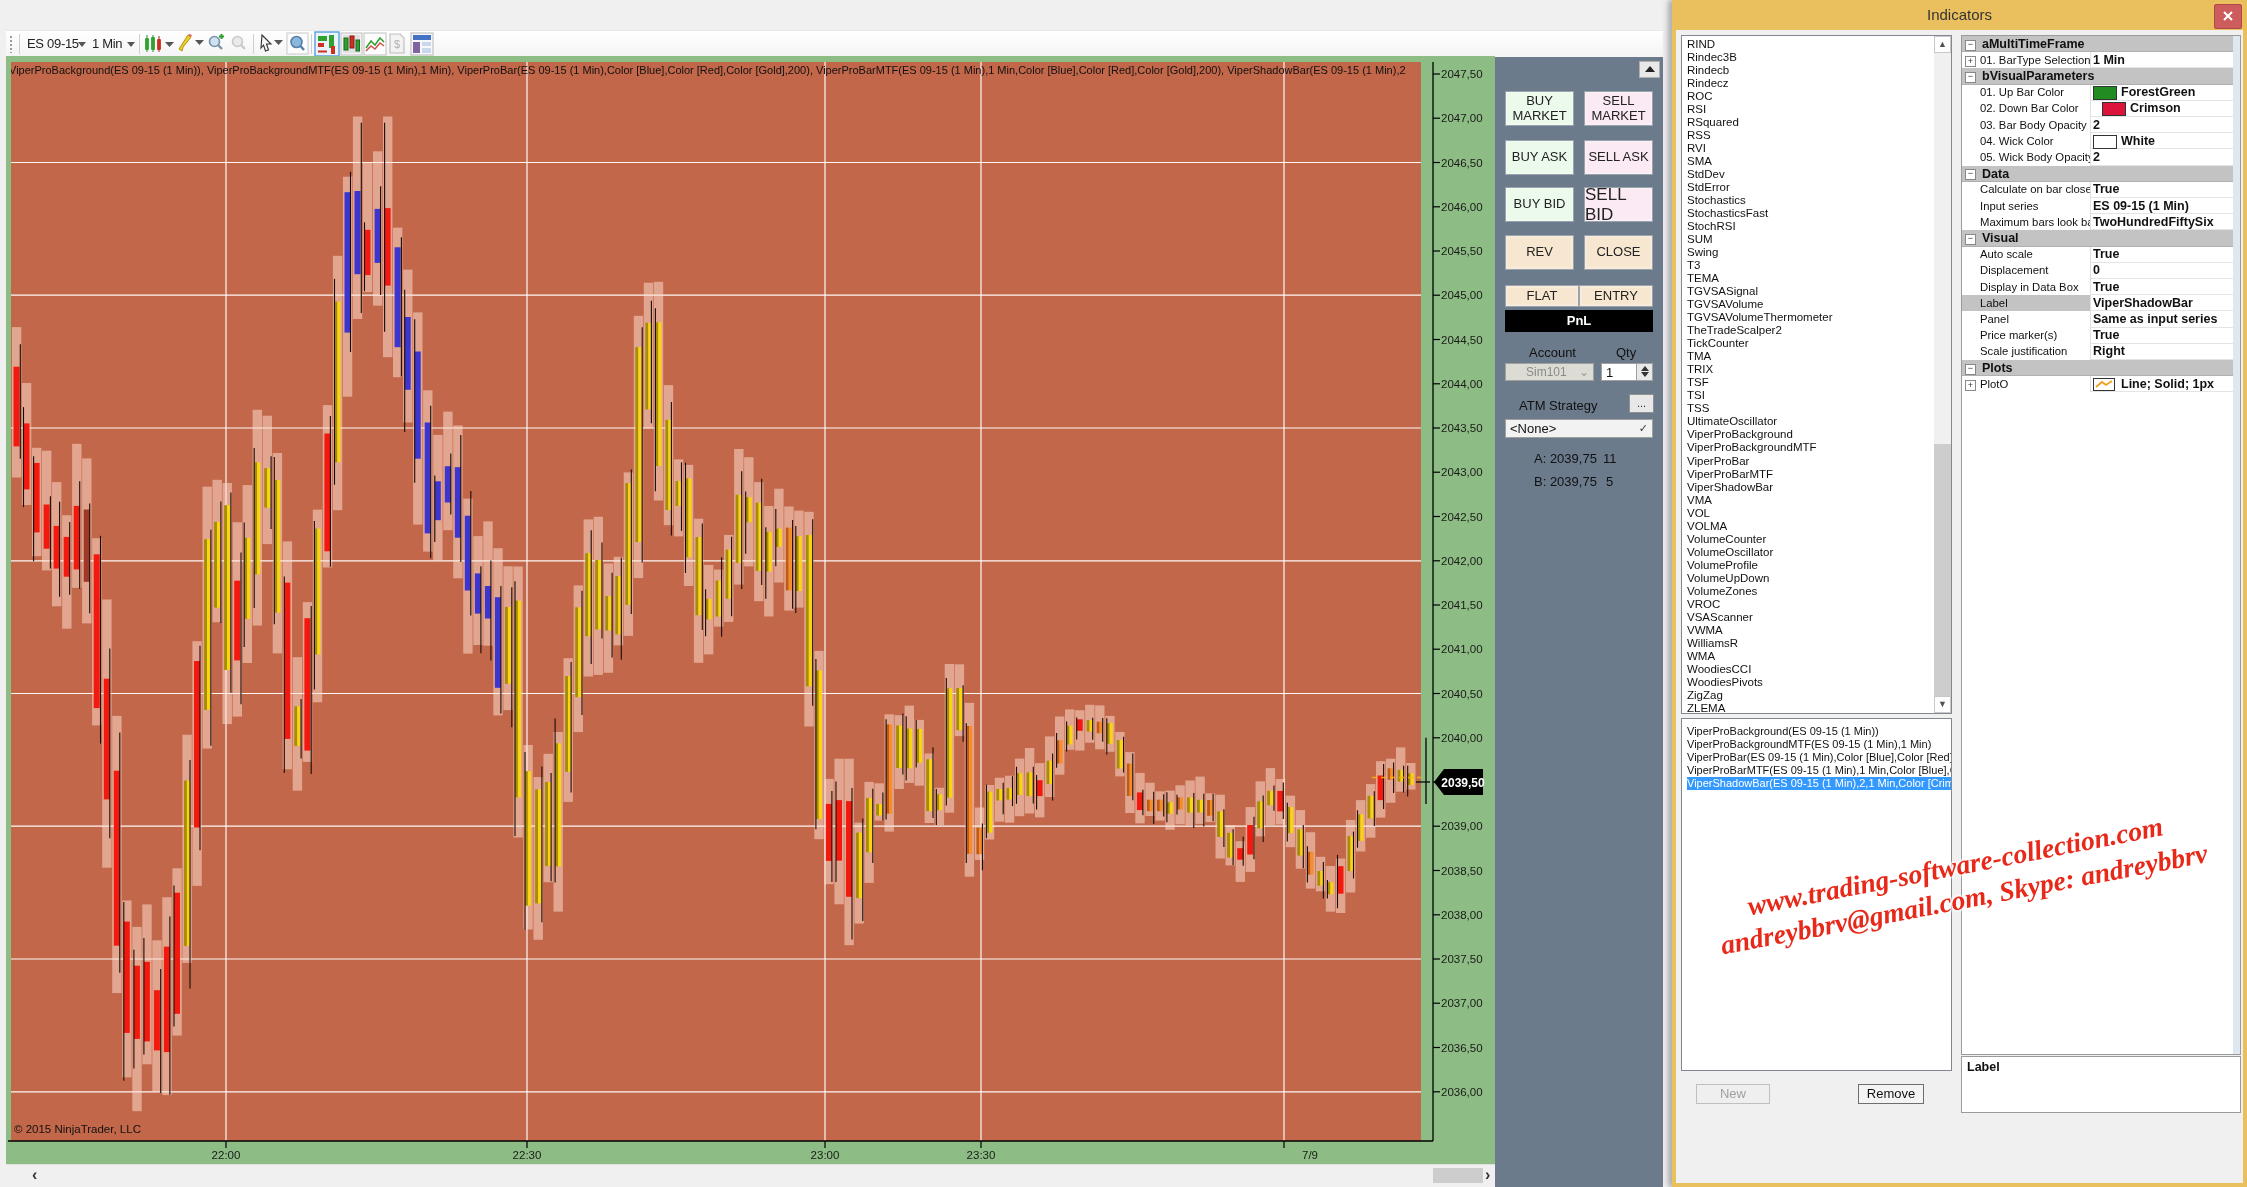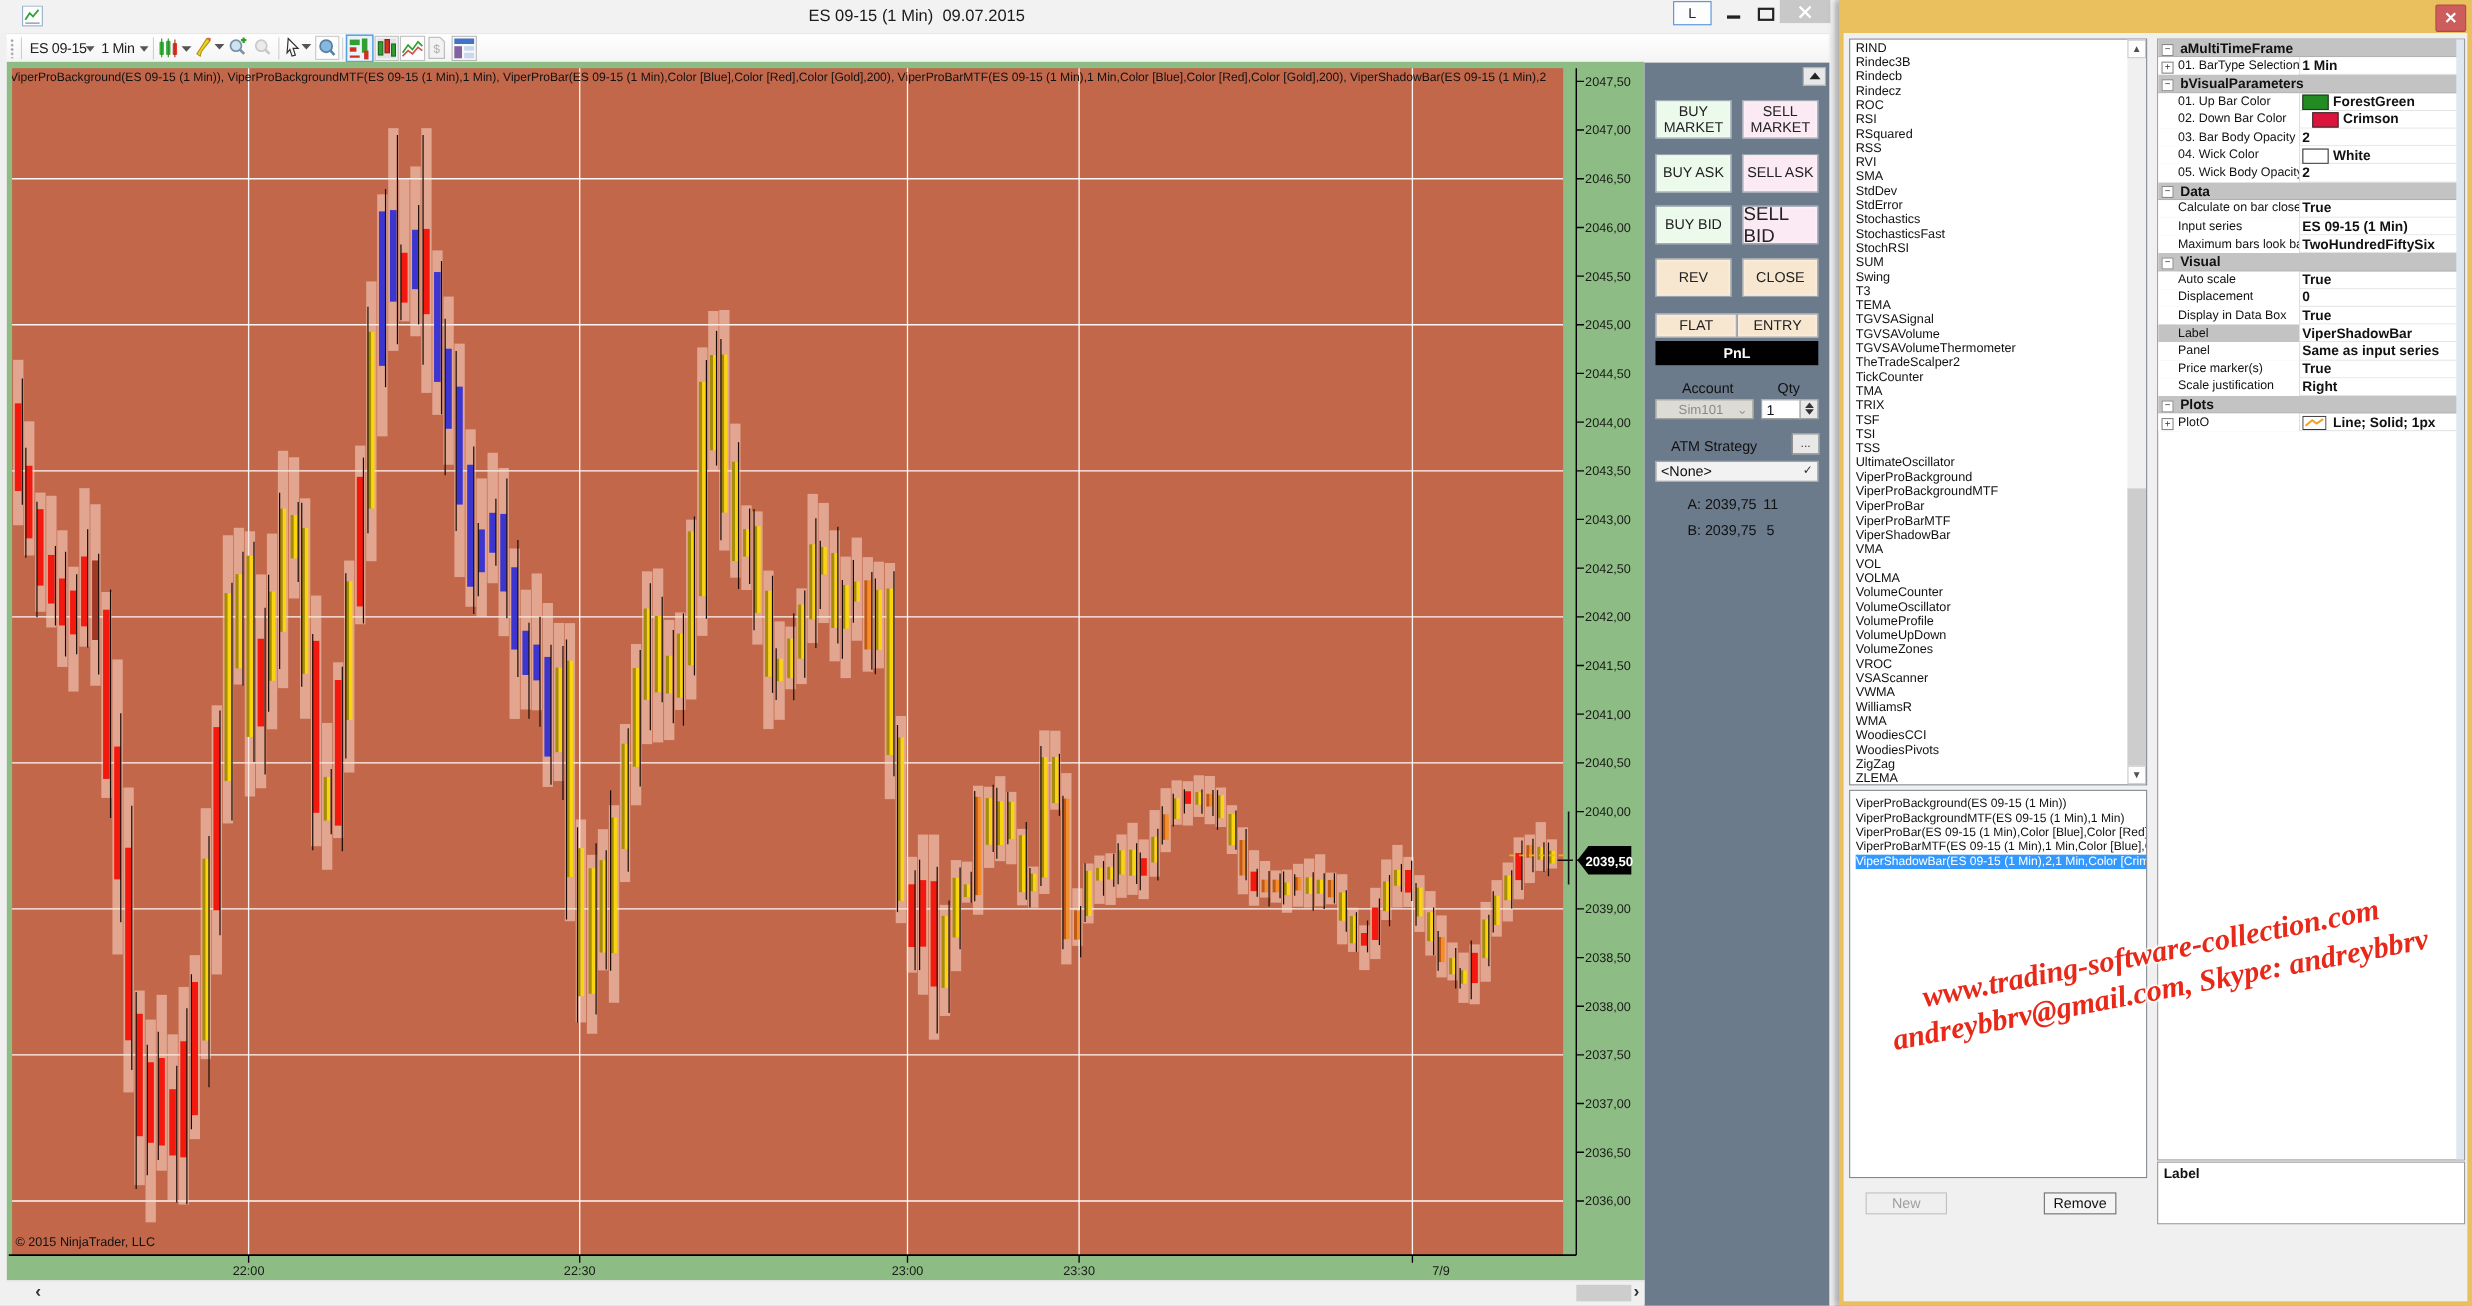--- a/index.html
+++ b/index.html
@@ -1,34 +1,19 @@
 <!DOCTYPE html>
 <html><head><meta charset="utf-8"><style>
 * { margin:0; padding:0; }
 body { width:2247px; height:1187px; overflow:hidden; position:relative;
   font-family:"Liberation Sans", sans-serif; background:#e8e8e8; }
 </style></head>
 <body>
 <div style="position:absolute;left:0;top:0;width:1668px;height:1187px;background:#f0f0f0">
 
-<div style="position:absolute;left:0;top:0;width:1668px;height:30px;background:#f2f2f2">
- <svg width="20" height="20" style="position:absolute;left:20px;top:5px">
-   <rect x="0.5" y="0.5" width="18" height="18" fill="#fdfdfd" stroke="#9ab0c8"></rect>
-   <polyline points="3,13 7,7 10,10 15,4" fill="none" stroke="#30a030" stroke-width="1.6"></polyline>
-   <line x1="3" y1="16" x2="16" y2="16" stroke="#7a92a8"></line>
- </svg>
- <div style="position:absolute;left:735px;top:6px;font-size:15px;color:#1a1a1a">ES 09-15 (1 Min)&nbsp; 09.07.2015</div>
- <div style="position:absolute;left:1521px;top:1px;width:33px;height:20px;background:#fdfdfd;border:1px solid #4a90d9;text-align:center;font-size:13px;color:#223;line-height:19px">L</div>
- <div style="position:absolute;left:1570px;top:14px;width:12px;height:3px;background:#222"></div>
- <div style="position:absolute;left:1598px;top:7px;width:11px;height:8px;border:2px solid #222"></div>
- <div style="position:absolute;left:1618px;top:0;width:46px;height:21px;background:#c8c8c8"></div>
- <svg width="12" height="12" style="position:absolute;left:1635px;top:5px">
-        <path d="M 1 1 L 11 11 M 11 1 L 1 11" stroke="#fff" stroke-width="2"></path>
-      </svg>
-</div>
 
 <div style="position:absolute;left:6px;top:30px;width:1657px;height:26px;background:linear-gradient(#ffffff,#f4f4f4);border-bottom:1px solid #d8d8d8;border-top:1px solid #e8e8e8">
  <div style="position:absolute;left:3px;top:4px;width:4px;height:18px;background-image:radial-gradient(circle,#9a9a9a 1px,transparent 1.2px);background-size:4px 4px"></div>
  <div style="position:absolute;left:13px;top:3px;width:1px;height:20px;background:#cfcfcf"></div>
  <div style="position:absolute;left:21px;top:5px;font-size:13px;color:#222;letter-spacing:-0.3px">ES 09-15</div>
  <div style="position:absolute;left:72px;top:11px;width:0;height:0;border-left:4px solid transparent;border-right:4px solid transparent;border-top:5px solid #555"></div>
  <div style="position:absolute;left:86px;top:5px;font-size:13px;color:#222;letter-spacing:-0.3px">1 Min</div>
  <div style="position:absolute;left:121px;top:11px;width:0;height:0;border-left:4px solid transparent;border-right:4px solid transparent;border-top:5px solid #555"></div>
  <div style="position:absolute;left:133px;top:3px;width:1px;height:20px;background:#cfcfcf"></div>
  <svg width="1480" height="26" style="position:absolute;left:0;top:0">
@@ -731,20 +716,21 @@
     </div>
 
 <div style="position:absolute;left:6px;top:1164px;width:1489px;height:21px;background:#f0f0f0;border-top:1px solid #e0e0e0">
  <div style="position:absolute;left:26px;top:1px;font-size:16px;color:#333;font-weight:bold">‹</div>
  <div style="position:absolute;left:1427px;top:3px;width:50px;height:15px;background:#cdcdcd"></div>
  <div style="position:absolute;left:1479px;top:1px;font-size:16px;color:#333;font-weight:bold">›</div>
 </div>
 </div>
 
 <div style="position:absolute;left:1672px;top:0;width:575px;height:1187px;background:#eac05e;box-sizing:border-box;box-shadow:-4px 0 6px rgba(60,60,60,0.35)">
+ <div style="position:absolute;left:0;top:0;width:575px;height:30px;text-align:center;font-size:15px;color:#333;line-height:30px">Indicators</div>
  <div style="position:absolute;left:2214px-1672px;top:4px"></div>
  <div style="position:absolute;left:542px;top:4px;width:26px;height:23px;background:#cd5c5c;border:1px solid #b04848;border-radius:2px">
       <svg width="10" height="10" style="position:absolute;left:8px;top:6px">
         <path d="M 1 1 L 9 9 M 9 1 L 1 9" stroke="#fff" stroke-width="2"></path>
       </svg>
     </div>
  <div style="position:absolute;left:4px;top:30px;width:567px;height:1153px;background:#f0f0f0">
 
   <div style="position:absolute;left:5px;top:5px;width:271px;height:679px;background:#fff;border:1px solid #828790;box-sizing:border-box;overflow:hidden">
     <div style="position:absolute;left:5px;top:2px;font-size:11.5px;color:#111">

